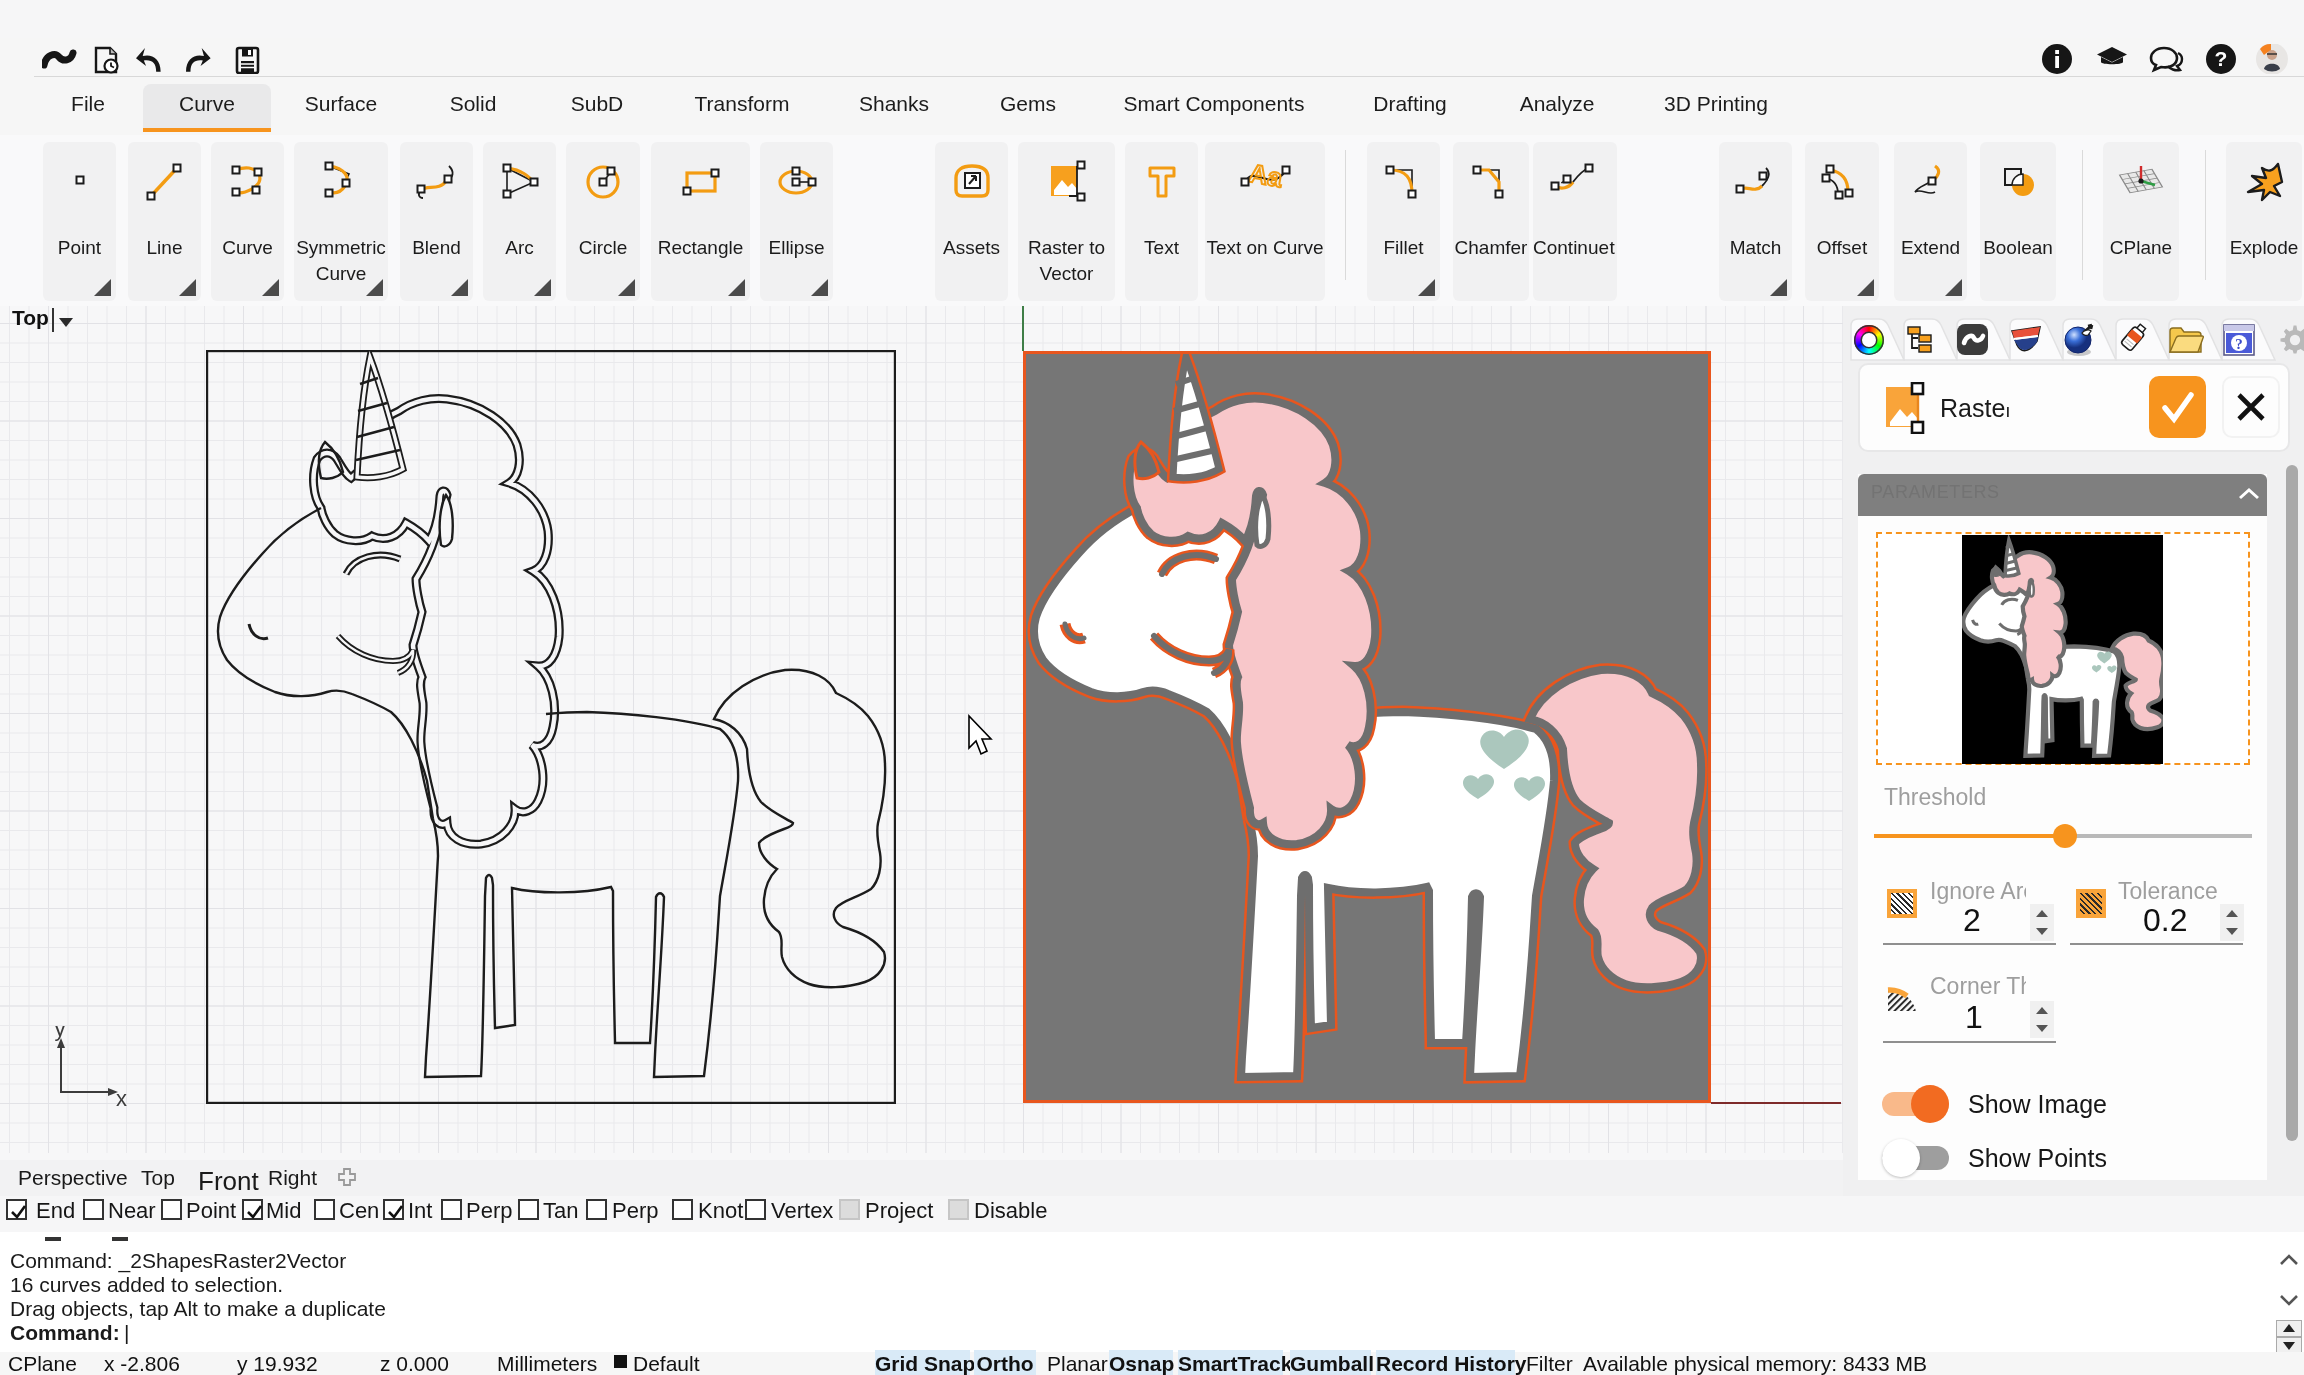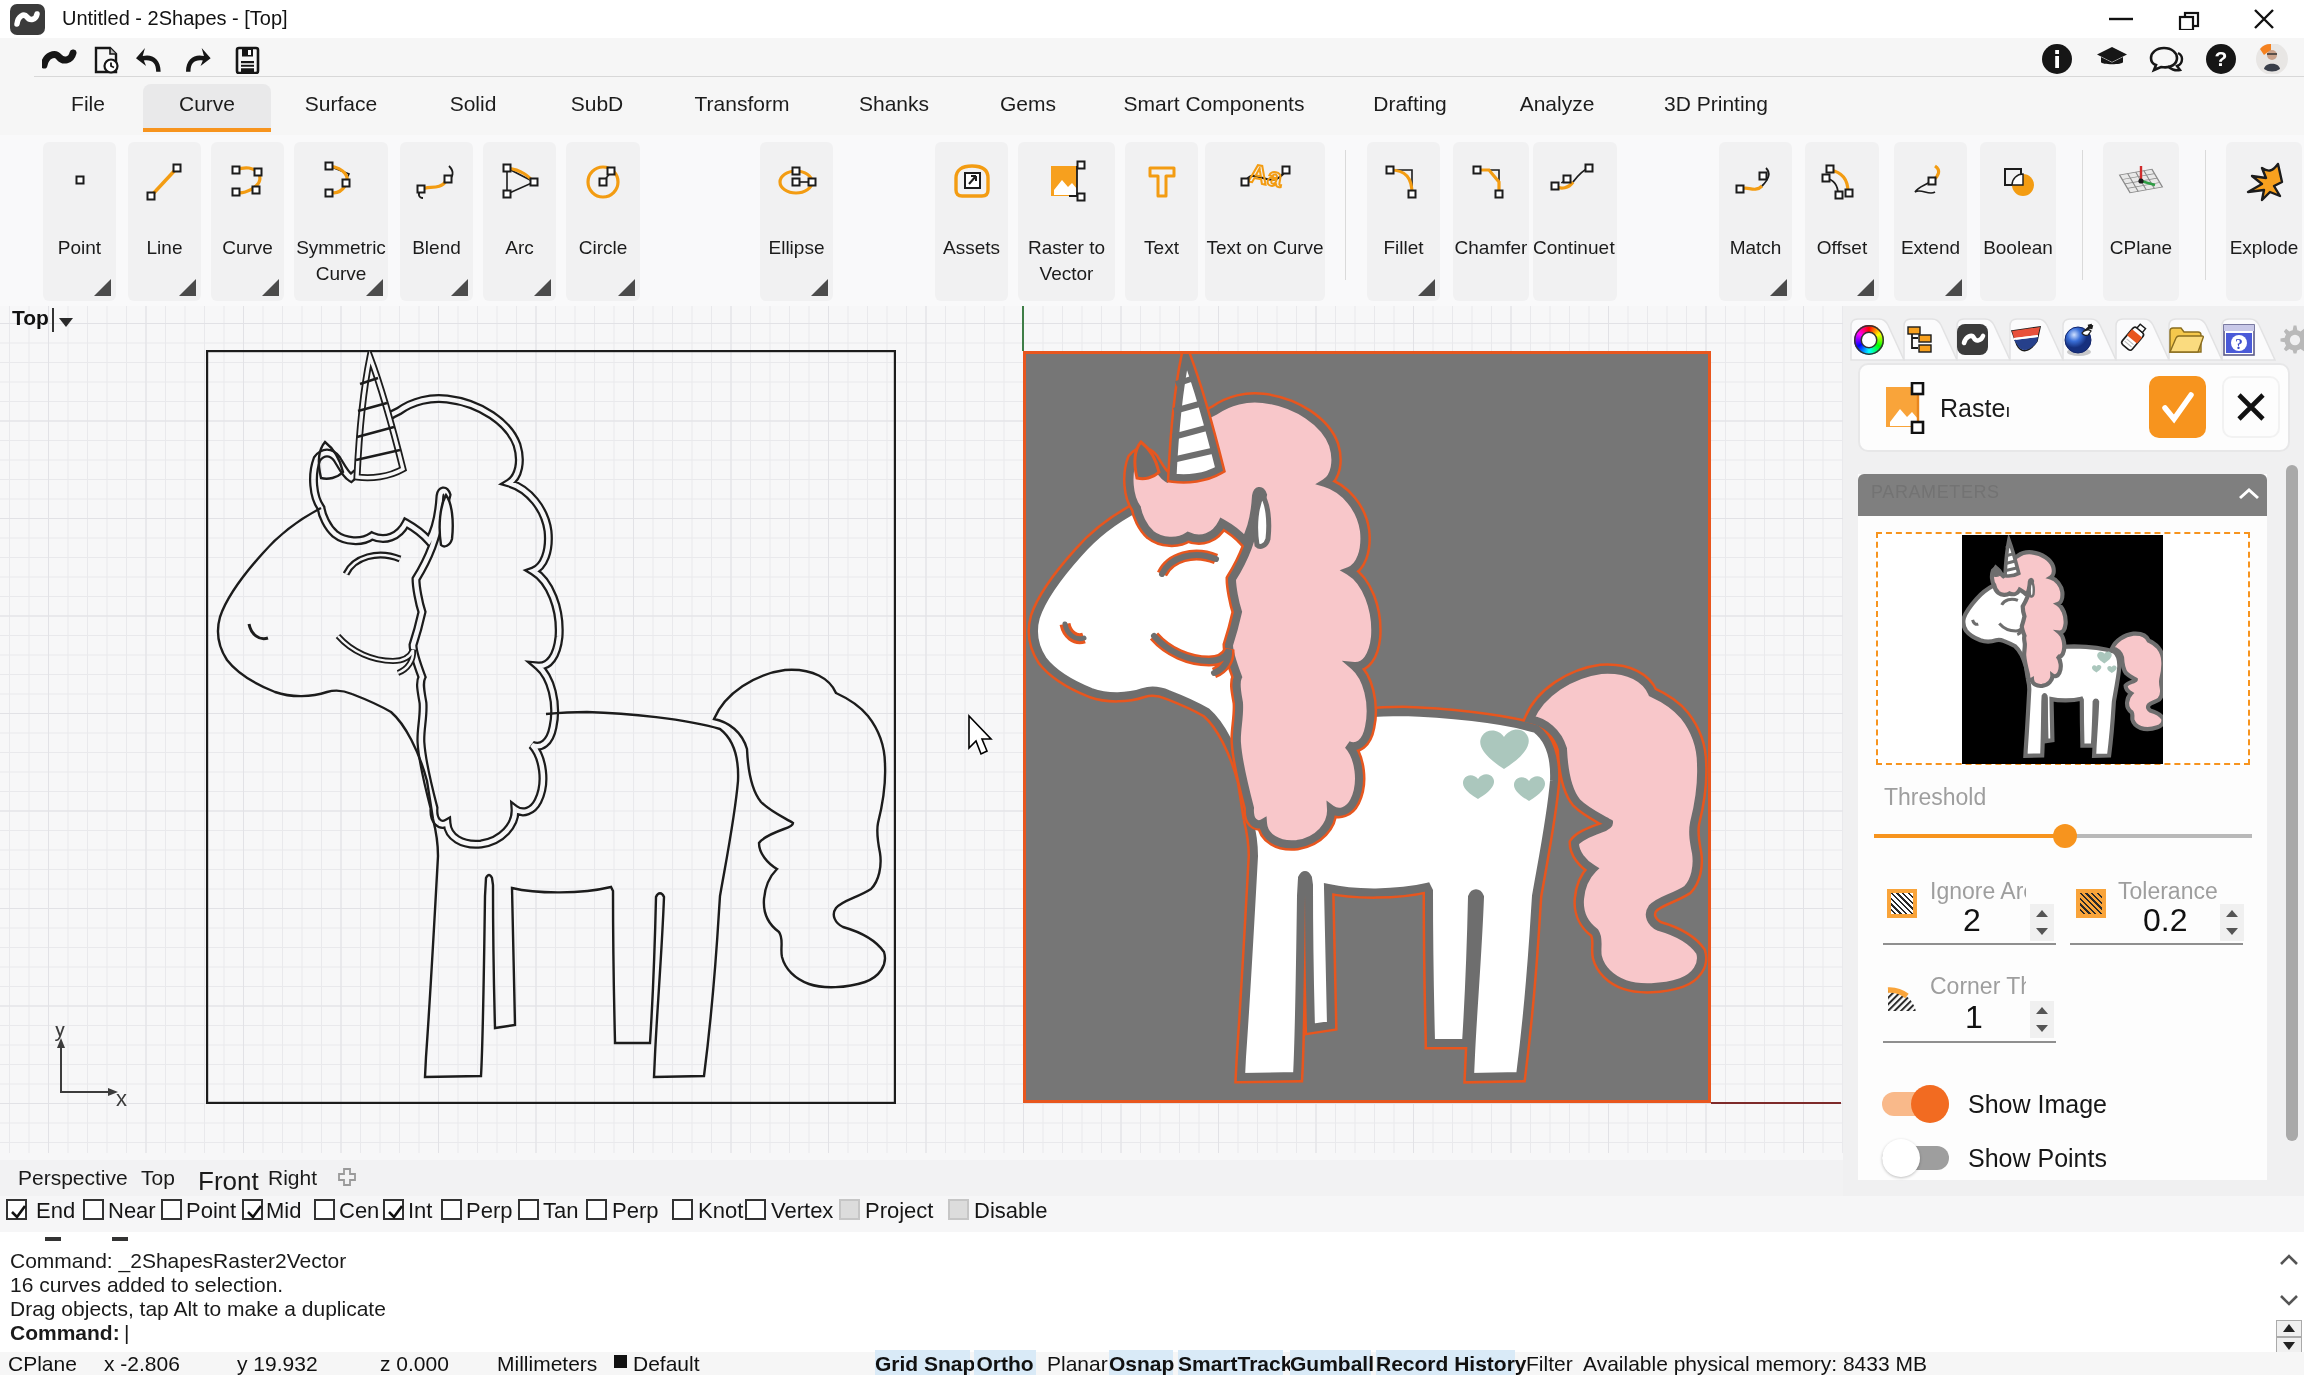--- a/index.html
+++ b/index.html
@@ -68,33 +68,20 @@
 <path id="pSliv" d="M 234,194 C 231,175 233,155 239,144 C 245,152 247,170 245,188 C 243,195 237,197 234,194 Z"></path>
 <path id="pEye" d="M 139,223 C 147,206 171,199 193,208"></path>
 <path id="pNose" d="M 42,273 C 44,283 52,290 61,287"></path>
 <path id="pSmile" d="M 131,285 C 145,301 166,310 186,310 C 196,310 203,306 206,299 C 207,309 201,318 191,322"></path>
 <path id="pHeart1" d="M 481,386 C 487,377 499,376 504,384 C 509,392 504,403 481,418 C 459,404 454,393 459,385 C 464,377 476,378 481,386 Z"></path>
 <path id="pHeart2" d="M 455,428 C 459,422 467,422 470,427 C 473,432 470,439 455,448 C 441,440 438,433 441,428 C 444,423 451,423 455,428 Z"></path>
 <path id="pHeart3" d="M 506,430 C 510,424 518,424 521,429 C 524,434 521,441 506,450 C 492,442 489,435 492,430 C 495,425 502,425 506,430 Z"></path>
 </defs>
 </svg>
 
-<div class="abs" id="title">
- <svg class="abs" style="left:10px;top:4px" width="35" height="31" viewBox="0 0 35 31">
-  <rect x="0" y="0" width="35" height="31" rx="7" fill="#3b3b3b"></rect>
-  <path d="M7,20 C8,12 14,9 17,13 C20,17 26,16 27,10" stroke="#fff" stroke-width="5.5" fill="none" stroke-linecap="round"></path>
- </svg>
- <div class="abs txt">Untitled - 2Shapes - [Top]</div>
- <svg class="abs" style="left:2095px;top:8px" width="200" height="22" viewBox="0 0 200 22">
-  <path d="M14,11 L38,11" stroke="#111" stroke-width="2.4"></path>
-  <rect x="90" y="5" width="13" height="13" fill="none" stroke="#111" stroke-width="2.2"></rect>
-  <rect x="85" y="9" width="13" height="13" fill="#fff" stroke="#111" stroke-width="2.2"></rect>
-  <path d="M160,2 L178,20 M178,2 L160,20" stroke="#111" stroke-width="2.4"></path>
- </svg>
-</div>
 
 <div class="abs" id="qtb">
  <svg class="abs" style="left:42px;top:8px" width="220" height="28" viewBox="0 0 220 28">
   <path d="M2,19 C4,9 13,6 17,11 C21,16 29,15 31,7" stroke="#161616" stroke-width="7" fill="none" stroke-linecap="round"></path>
   <g transform="translate(52,0)">
    <path d="M2,2 L16,2 L22,8 L22,26 L2,26 Z" fill="none" stroke="#161616" stroke-width="2.4"></path>
    <path d="M16,2 L16,8 L22,8" fill="#bbb" stroke="#161616" stroke-width="1.6"></path>
    <circle cx="17" cy="20" r="6.5" fill="#fff" stroke="#161616" stroke-width="2.2"></circle>
    <path d="M17,16.5 L17,20 L20,21.5" stroke="#161616" stroke-width="1.8" fill="none"></path>
   </g>
@@ -223,20 +210,29 @@
         <div class="tri"></div>
       </div>
 <div class="rbtn" style="left:566px;width:74px">
         <svg class="ic" width="52" height="52" viewBox="0 0 52 52">
           <circle cx="26" cy="26" r="15" stroke="#f39c12" stroke-width="3.2" fill="none"></circle>
           <path d="M26,26 L34,16" stroke="#1c1c1c" stroke-width="1.6"></path>
           <use href="#nd" x="26" y="26"></use>
           <use href="#nd" x="34" y="15"></use>
         </svg>
         <div class="lb">Circle</div>
+        <div class="tri"></div>
+      </div>
+<div class="rbtn" style="left:651px;width:99px">
+        <svg class="ic" width="52" height="52" viewBox="0 0 52 52">
+          <rect x="12" y="17" width="28" height="18" stroke="#f39c12" stroke-width="3.2" fill="none"></rect>
+          <use href="#nd" x="12" y="35"></use>
+          <use href="#nd" x="40" y="17"></use>
+        </svg>
+        <div class="lb">Rectangle</div>
         <div class="tri"></div>
       </div>
 <div class="rbtn" style="left:760px;width:73px">
         <svg class="ic" width="52" height="52" viewBox="0 0 52 52">
           <ellipse cx="25" cy="26" rx="16" ry="11" stroke="#f39c12" stroke-width="3.2" fill="none"></ellipse>
           <path d="M25,26 L41,26" stroke="#1c1c1c" stroke-width="1.6"></path>
           <use href="#nd" x="25" y="15"></use>
           <use href="#nd" x="25" y="26"></use>
           <use href="#nd" x="41" y="26"></use>
         </svg>

